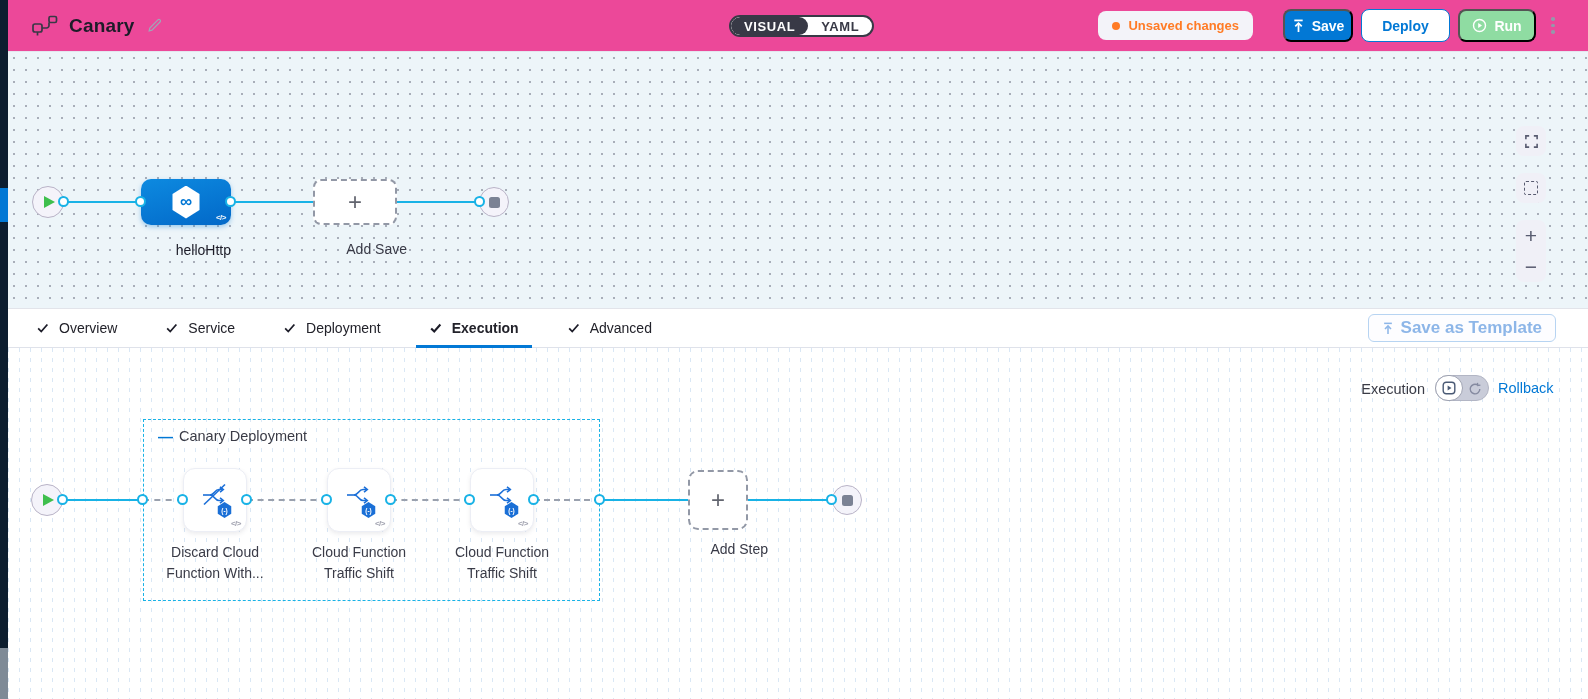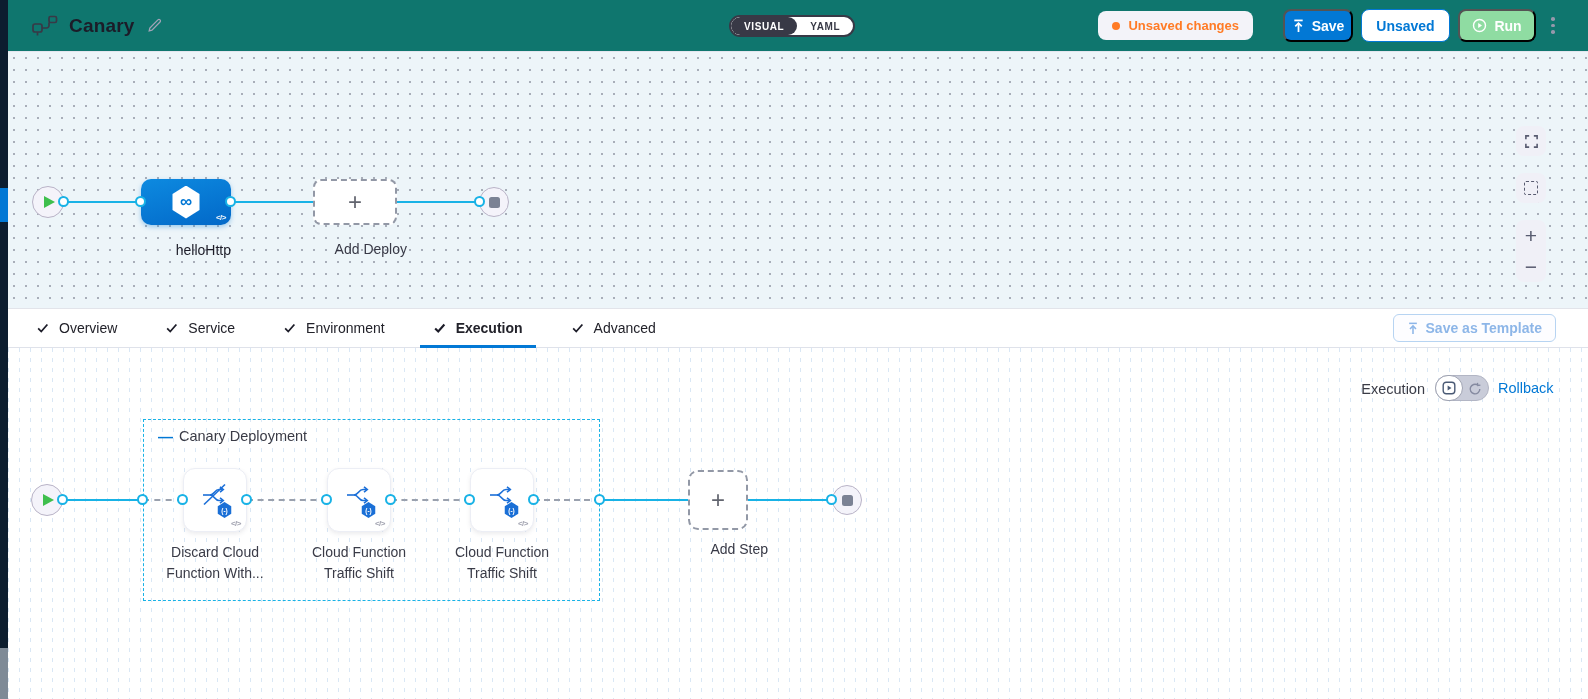--- a/index.html
+++ b/index.html
@@ -5,27 +5,27 @@
   * { box-sizing: border-box; margin: 0; padding: 0; }
   html,body { width:1588px; height:699px; overflow:hidden;
     font-family:"Liberation Sans", sans-serif; background:#fff; position:relative; }
 
   
   .left-strip { position:absolute; left:0; top:0; width:8px; height:699px; background:#0c1d2f; z-index:20; }
   .left-strip .active-seg { position:absolute; left:0; top:188px; width:8px; height:34px; background:#0278d5; }
   .left-strip .scroll-seg { position:absolute; left:0; top:648px; width:8px; height:51px; background:#7e8a97; }
 
   
-  .topbar { position:absolute; left:8px; top:0; width:1580px; height:52px; background:#0f766e;
+  .topbar { position:absolute; left:8px; top:0; width:1580px; height:52px; background:#ec4899;
     border-bottom:1px solid #e4e6ef; display:flex; align-items:center; padding:0 26px 0 24px; z-index:10; }
   .title-group { display:flex; align-items:center; gap:11px; }
   .page-title { font-size:19px; font-weight:700; color:#1c1c28; letter-spacing:.2px; }
   .mode-toggle { position:absolute; left:721px; top:15px; height:22px; display:flex; align-items:stretch;
     border:2px solid #383946; border-radius:12px; background:#fff; overflow:hidden; cursor:pointer; }
-  .mode-seg { display:flex; align-items:center; padding:0 13px; font-size:10px; font-weight:800; letter-spacing:.6px; }
+  .mode-seg { display:flex; align-items:center; padding:0 13px; font-size:13px; font-weight:800; letter-spacing:.6px; }
   .mode-seg.sel { background:#383946; color:#fff; border-radius:10px; }
   .mode-seg.unsel { color:#383946; }
   .topbar-right { margin-left:auto; display:flex; align-items:center; gap:8px; }
   .unsaved-pill { display:flex; align-items:center; gap:8px; background:#f3f3f9; border-radius:8px;
     height:29px; padding:0 14px; margin-right:22px; }
   .unsaved-dot { width:8px; height:8px; border-radius:50%; background:#ff7b26; }
   .unsaved-text { color:#ff7b26; font-size:13px; font-weight:700; }
   .btn { display:flex; align-items:center; justify-content:center; gap:7px; height:33px;
     border-radius:8px; font-size:14px; font-weight:700; cursor:pointer; }
   .btn-save { background:#0278d5; color:#fff; width:70px; }
@@ -85,21 +85,21 @@
   .tabbar { position:absolute; left:8px; top:308px; width:1580px; height:40px; background:#fff;
     border-top:1px solid #e2e4ea; border-bottom:1px solid #dfe2ea; display:flex; align-items:center;
     padding-left:28px; gap:48px; z-index:9; }
   .tab { display:flex; align-items:center; gap:9px; height:100%; position:relative;
     font-size:14px; color:#22222a; cursor:pointer; }
   .tab.active { font-weight:700; }
   .tab.active .underline { position:absolute; bottom:-1px; left:-13px; right:-13px; height:3px;
     background:#0278d5; }
   .save-template-btn { position:absolute; right:32px; top:50%; transform:translateY(-50%);
     display:flex; align-items:center; gap:7px; height:28px; padding:0 13px; background:#fdfdff;
-    border:1px solid #b7d4f2; border-radius:6px; color:#8db6e8; font-size:14px; font-weight:600; cursor:pointer; }
+    border:1px solid #b7d4f2; border-radius:6px; color:#8db6e8; font-size:17px; font-weight:600; cursor:pointer; }
 
   
   .exec-mode-label { position:absolute; left:1337px; top:33px; width:80px; text-align:right;
     font-size:14.5px; color:#3a3b46; z-index:5; }
   .exec-toggle { position:absolute; left:1427px; top:27px; width:54px; height:26px; border-radius:13px;
     background:#c9ccd9; border:1px solid #b2b5c4; display:flex; z-index:5; cursor:pointer; }
   .exec-toggle .seg { width:28px; height:26px; margin:-1px 0 0 -1px; border-radius:13px;
     display:flex; align-items:center; justify-content:center; }
   .exec-toggle .seg.sel { background:#fff; border:1.5px solid #9fa3b2; }
   .exec-toggle .seg.right { margin:0; width:26px; }
@@ -163,21 +163,21 @@
       <span style="display:flex;">
         <svg width="13" height="14" viewBox="0 0 14 15" fill="none" stroke="#fff" stroke-width="1.9">
           <path d="M2.5 1.5h9"></path>
             <path d="M7 14V4.6"></path>
             <path d="M3.5 8L7 4.5 10.5 8"></path>
         </svg>
       </span>
       <span>Save</span>
     </button>
     <button class="btn btn-discard">
-      <span>Unsaved</span>
+      <span>Deploy</span>
     </button>
     <button class="btn btn-run">
       <span style="display:flex;">
         <svg width="15" height="15" viewBox="0 0 16 16" fill="none">
           <circle cx="8" cy="8" r="6.4" stroke="#fff" stroke-width="1.5"></circle>
           <path d="M6.6 5.4v5.2l4.1-2.6z" fill="#fff"></path>
         </svg>
       </span>
       <span>Run</span>
     </button>
@@ -206,21 +206,21 @@
     <div class="hexagon">
       <span class="inf">∞</span>
     </div>
     <span class="code-badge">&lt;/&gt;</span>
   </div>
   <div class="canvas-label" style="left:133px; top:190px; width:90px; color:#1c1c28;">helloHttp</div>
 
   <div class="add-box" style="left:305px; top:127px; width:84px; height:46px;">
     <span class="add-plus">+</span>
   </div>
-  <div class="canvas-label" style="left:295px; top:189px; width:104px; color:#383946;">Add Deploy</div>
+  <div class="canvas-label" style="left:295px; top:189px; width:104px; color:#383946;">Add Save</div>
 
   <div class="node small" style="left:471px; top:135px;">
     <div class="stop-sq"></div>
   </div>
 
   <div class="canvas-btn" style="top:74px;">
     <span style="display:flex;">
       <svg width="15" height="15" viewBox="0 0 16 16" fill="none" stroke="#585b70" stroke-width="1.7">
         <path d="M2 5.5V2h3.5M10.5 2H14v3.5M14 10.5V14h-3.5M5.5 14H2v-3.5"></path>
       </svg>
@@ -245,21 +245,21 @@
   <div class="tab">
     <svg width="14" height="14" viewBox="0 0 16 16" fill="none" stroke="#1c1c28" stroke-width="2">
         <path d="M2.5 8.5l3.5 3.5 7-8"></path>
       </svg>
     <span>Service</span>
   </div>
   <div class="tab">
     <svg width="14" height="14" viewBox="0 0 16 16" fill="none" stroke="#1c1c28" stroke-width="2">
         <path d="M2.5 8.5l3.5 3.5 7-8"></path>
       </svg>
-    <span>Environment</span>
+    <span>Deployment</span>
   </div>
   <div class="tab active">
     <svg width="14" height="14" viewBox="0 0 16 16" fill="none" stroke="#1c1c28" stroke-width="2.4">
         <path d="M2.5 8.5l3.5 3.5 7-8"></path>
       </svg>
     <span>Execution</span>
     <div class="underline"></div>
   </div>
   <div class="tab">
     <svg width="14" height="14" viewBox="0 0 16 16" fill="none" stroke="#1c1c28" stroke-width="2">

